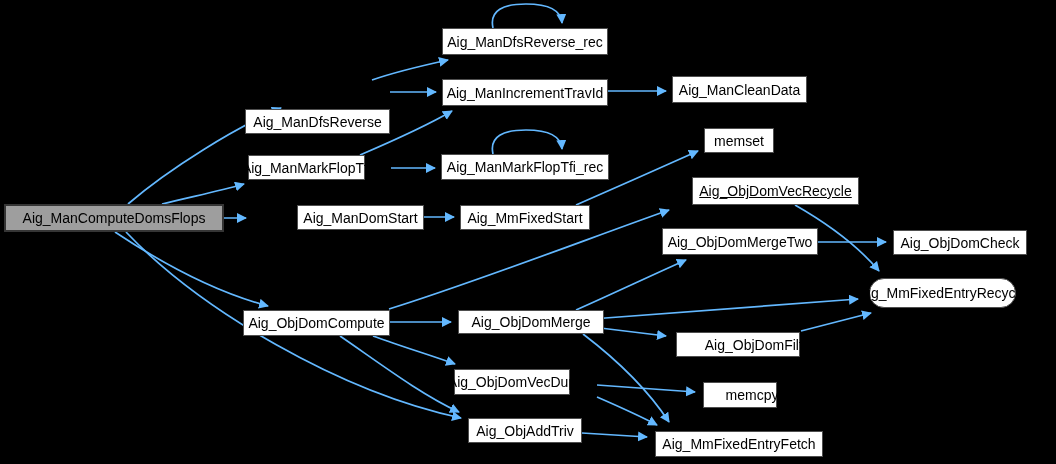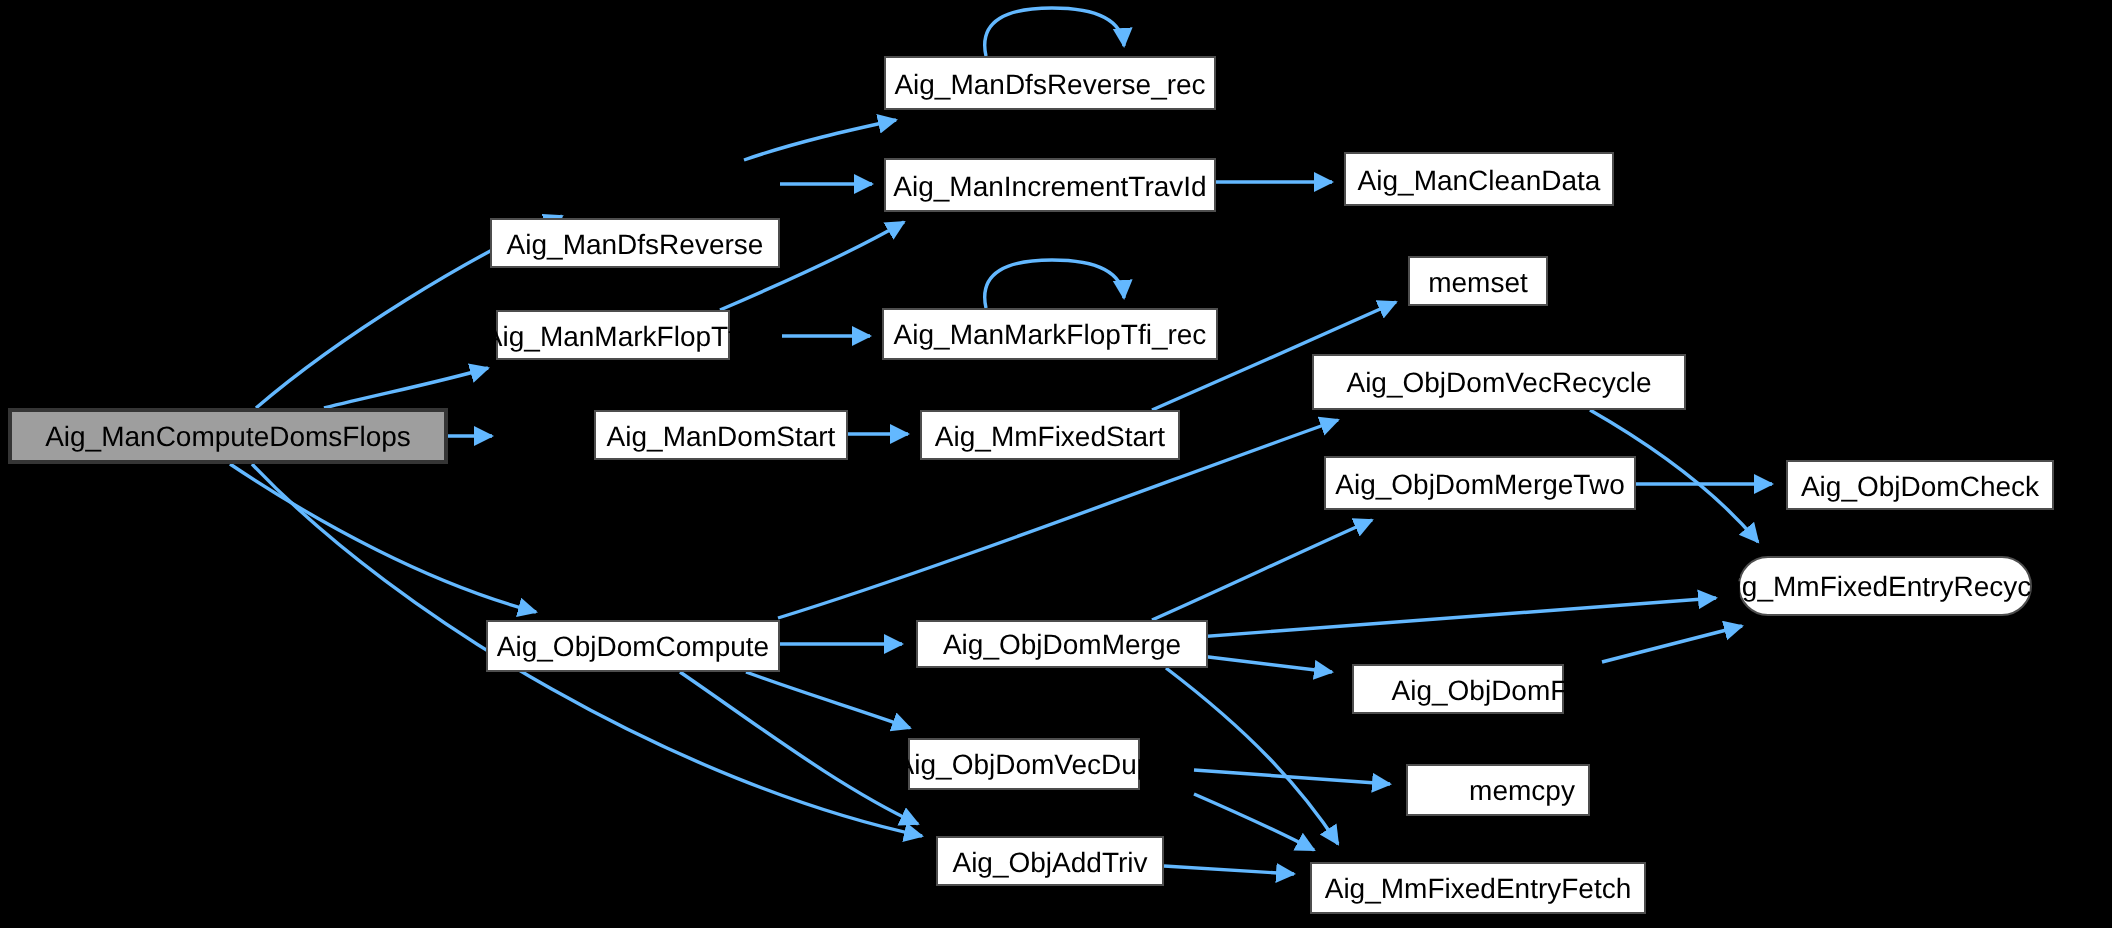--- a/index.html
+++ b/index.html
@@ -83,21 +83,21 @@
       <div class="node" style="left: 243px; top: 310px; width: 147px; height: 26px;">Aig_ObjDomCompute</div>
       <div class="node" style="left: 442px; top: 28px; width: 166px; height: 27px;">Aig_ManDfsReverse_rec</div>
       <div class="node" style="left: 442px; top: 79px; width: 166px; height: 27px;">Aig_ManIncrementTravId</div>
       <div class="node" style="left: 441px; top: 154px; width: 168px; height: 26px;">Aig_ManMarkFlopTfi_rec</div>
       <div class="node" style="left: 460px; top: 205px; width: 130px; height: 25px;">Aig_MmFixedStart</div>
       <div class="node" style="left: 458px; top: 310px; width: 146px; height: 24px;">Aig_ObjDomMerge</div>
       <div class="node" style="left: 454px; top: 369px; width: 116px; height: 26px;">Aig_ObjDomVecDup</div>
       <div class="node" style="left: 468px; top: 418px; width: 114px; height: 25px;">Aig_ObjAddTriv</div>
       <div class="node" style="left: 672px; top: 76px; width: 135px; height: 27px;">Aig_ManCleanData</div>
       <div class="node" style="left: 704px; top: 128px; width: 70px; height: 25px;">memset</div>
-      <div class="node" style="left: 656px; top: 177px; width: 187px; height: 28px;">Aig_ObjDomVecRecycle</div>
+      <div class="node" style="left: 692px; top: 177px; width: 167px; height: 28px; text-decoration: underline;">Aig_ObjDomVecRecycle</div>
       <div class="node" style="left: 662px; top: 228px; width: 156px; height: 27px;">Aig_ObjDomMergeTwo</div>
-      <div class="node" style="left: 676px; top: 332px; width: 106px; height: 25px; padding-left: 44px;">Aig_ObjDomFilter</div>
-      <div class="node" style="left: 703px; top: 382px; width: 92px; height: 26px; padding-left: 24px;">memcpy</div>
+      <div class="node" style="left: 676px; top: 332px; width: 124px; height: 25px; padding-left: 44px;">Aig_ObjDomFilter</div>
+      <div class="node" style="left: 703px; top: 382px; width: 74px; height: 26px; padding-left: 24px;">memcpy</div>
       <div class="node" style="left: 655px; top: 431px; width: 168px; height: 26px;">Aig_MmFixedEntryFetch</div>
       <div class="node" style="left: 893px; top: 230px; width: 134px; height: 25px;">Aig_ObjDomCheck</div>
       <div class="node" style="left: 869px; top: 278px; width: 147px; height: 30px; border-radius: 15px;">Aig_MmFixedEntryRecycle</div>
     </div>
 </div>
 
 </body></html>

